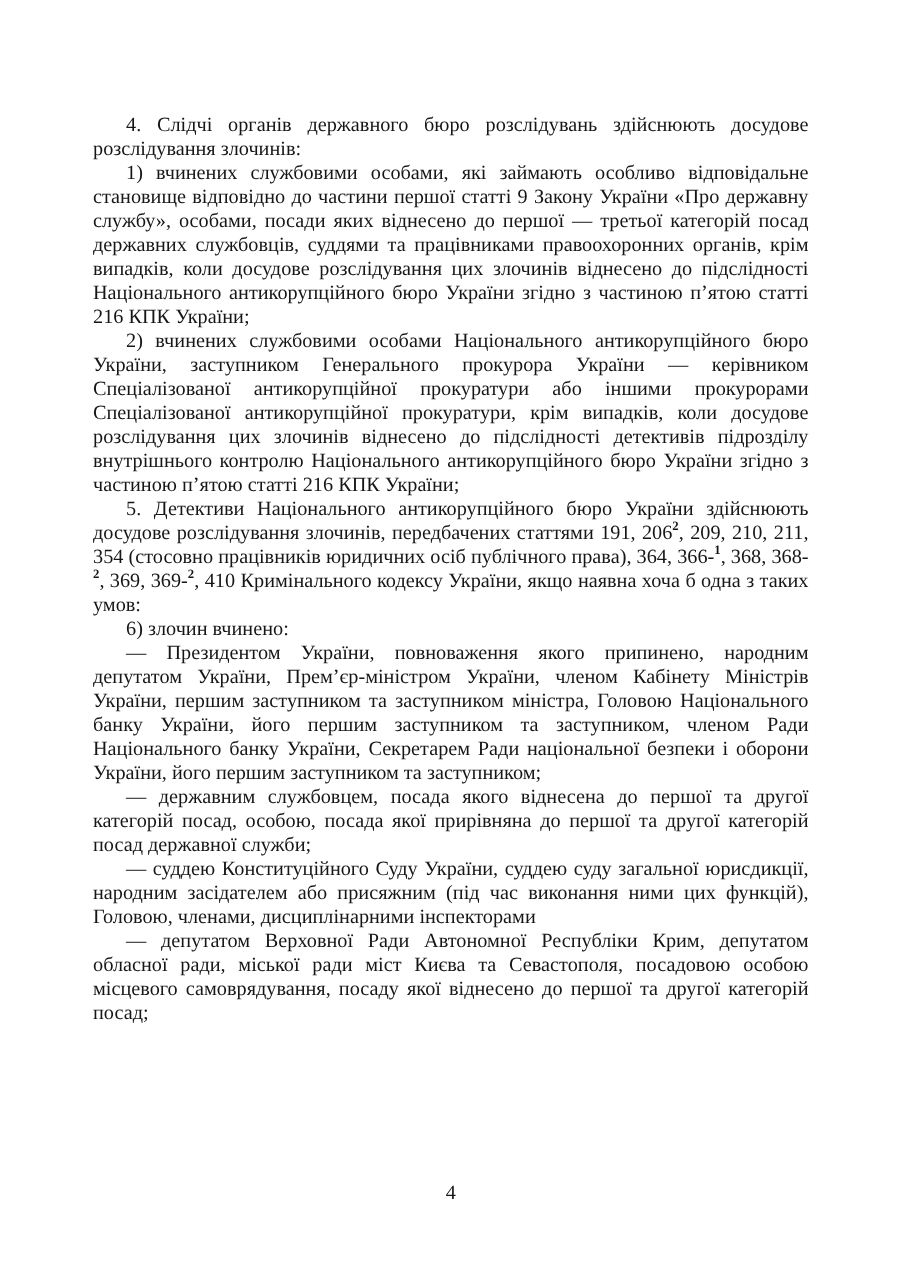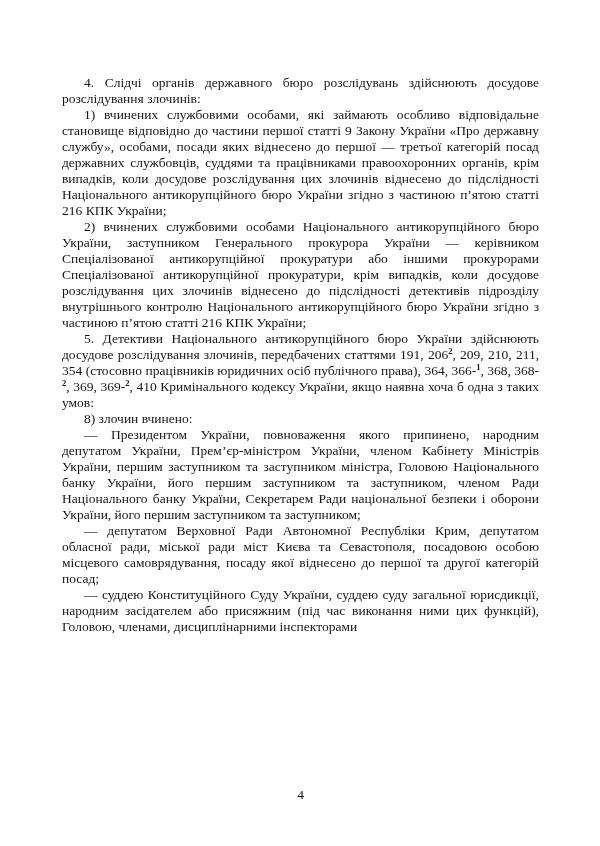--- a/index.html
+++ b/index.html
@@ -54,19 +54,20 @@
 </style>
 </head>
 <body>
 
 <div class="page">
   <div class="text-block" id="paragraphs" lang="uk">
       <p><span>4. Слідчі органів державного бюро розслідувань здійснюють досудове розслідування злочинів:</span></p>
       <p><span>1) вчинених службовими особами, які займають особливо відповідальне становище відповідно до частини першої статті 9 Закону України «Про державну службу», особами, посади яких віднесено до першої — третьої категорій посад державних службовців, суддями та працівниками правоохоронних органів, крім випадків, коли досудове розслідування цих злочинів віднесено до підслідності Національного антикорупційного бюро України згідно з частиною п’ятою статті 216 КПК України;</span></p>
       <p><span>2) вчинених службовими особами Національного антикорупційного бюро України, заступником Генерального прокурора України — керівником Спеціалізованої антикорупційної прокуратури або іншими прокурорами Спеціалізованої антикорупційної прокуратури, крім випадків, коли досудове розслідування цих злочинів віднесено до підслідності детективів підрозділу внутрішнього контролю Національного антикорупційного бюро України згідно з частиною п’ятою статті 216 КПК України;</span></p>
       <p><span>5. Детективи Національного антикорупційного бюро України здійснюють досудове розслідування злочинів, передбачених статтями 191, 206</span><sup>2</sup><span>, 209, 210, 211, 354 (стосовно працівників юридичних осіб публічного права), 364, 366-</span><sup>1</sup><span>, 368, 368-</span><sup>2</sup><span>, 369, 369-</span><sup>2</sup><span>, 410 Кримінального кодексу України, якщо наявна хоча б одна з таких умов:</span></p>
-      <p><span>8) злочин вчинено:</span></p>
+      <p><span>6) злочин вчинено:</span></p>
       <p><span>— Президентом України, повноваження якого припинено, народним депутатом України, Прем’єр-міністром України, членом Кабінету Міністрів України, першим заступником та заступником міністра, Головою Національного банку України, його першим заступником та заступником, членом Ради Національного банку України, Секретарем Ради національної безпеки і оборони України, його першим заступником та заступником;</span></p>
+      <p><span>— державним службовцем, посада якого віднесена до першої та другої категорій посад, особою, посада якої прирівняна до першої та другої категорій посад державної служби;</span></p>
+      <p><span>— суддею Конституційного Суду України, суддею суду загальної юрисдикції, народним засідателем або присяжним (під час виконання ними цих функцій), Головою, членами, дисциплінарними інспекторами</span></p>
       <p><span>— депутатом Верховної Ради Автономної Республіки Крим, депутатом обласної ради, міської ради міст Києва та Севастополя, посадовою особою місцевого самоврядування, посаду якої віднесено до першої та другої категорій посад;</span></p>
-      <p><span>— суддею Конституційного Суду України, суддею суду загальної юрисдикції, народним засідателем або присяжним (під час виконання ними цих функцій), Головою, членами, дисциплінарними інспекторами</span></p>
     </div>
   <div class="page-number">4</div>
 </div>
 
 </body></html>

